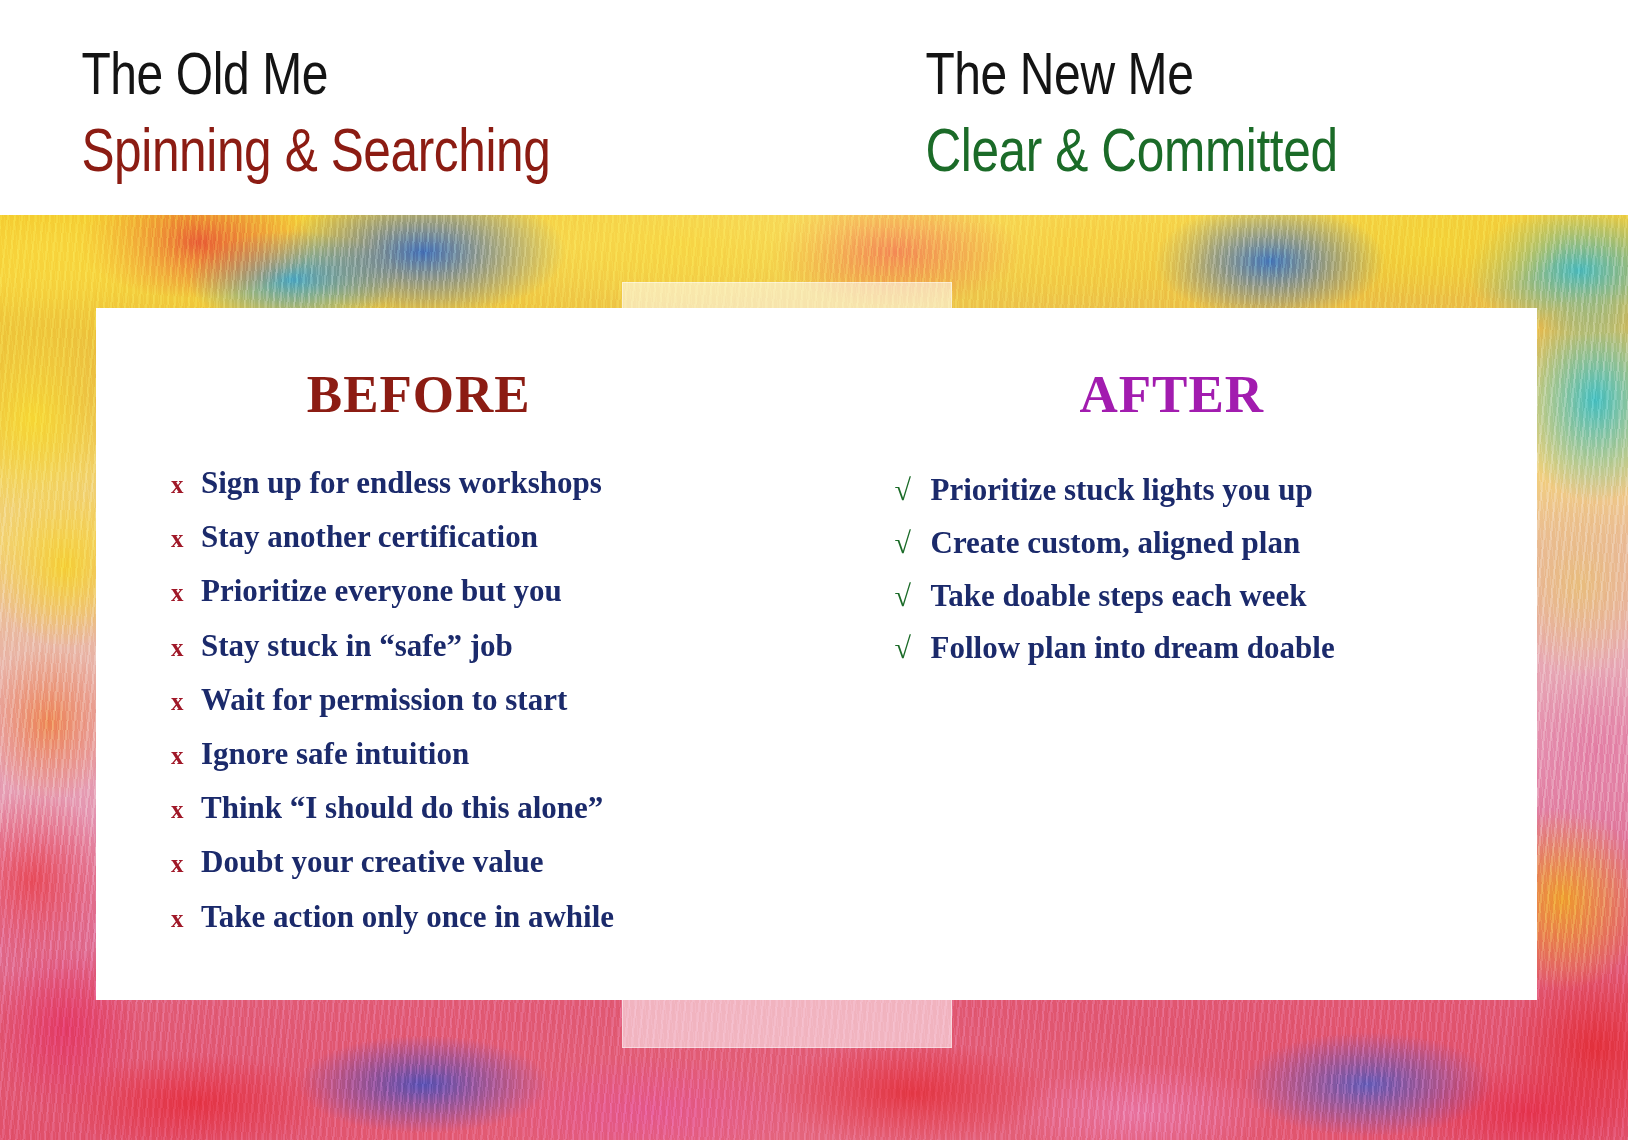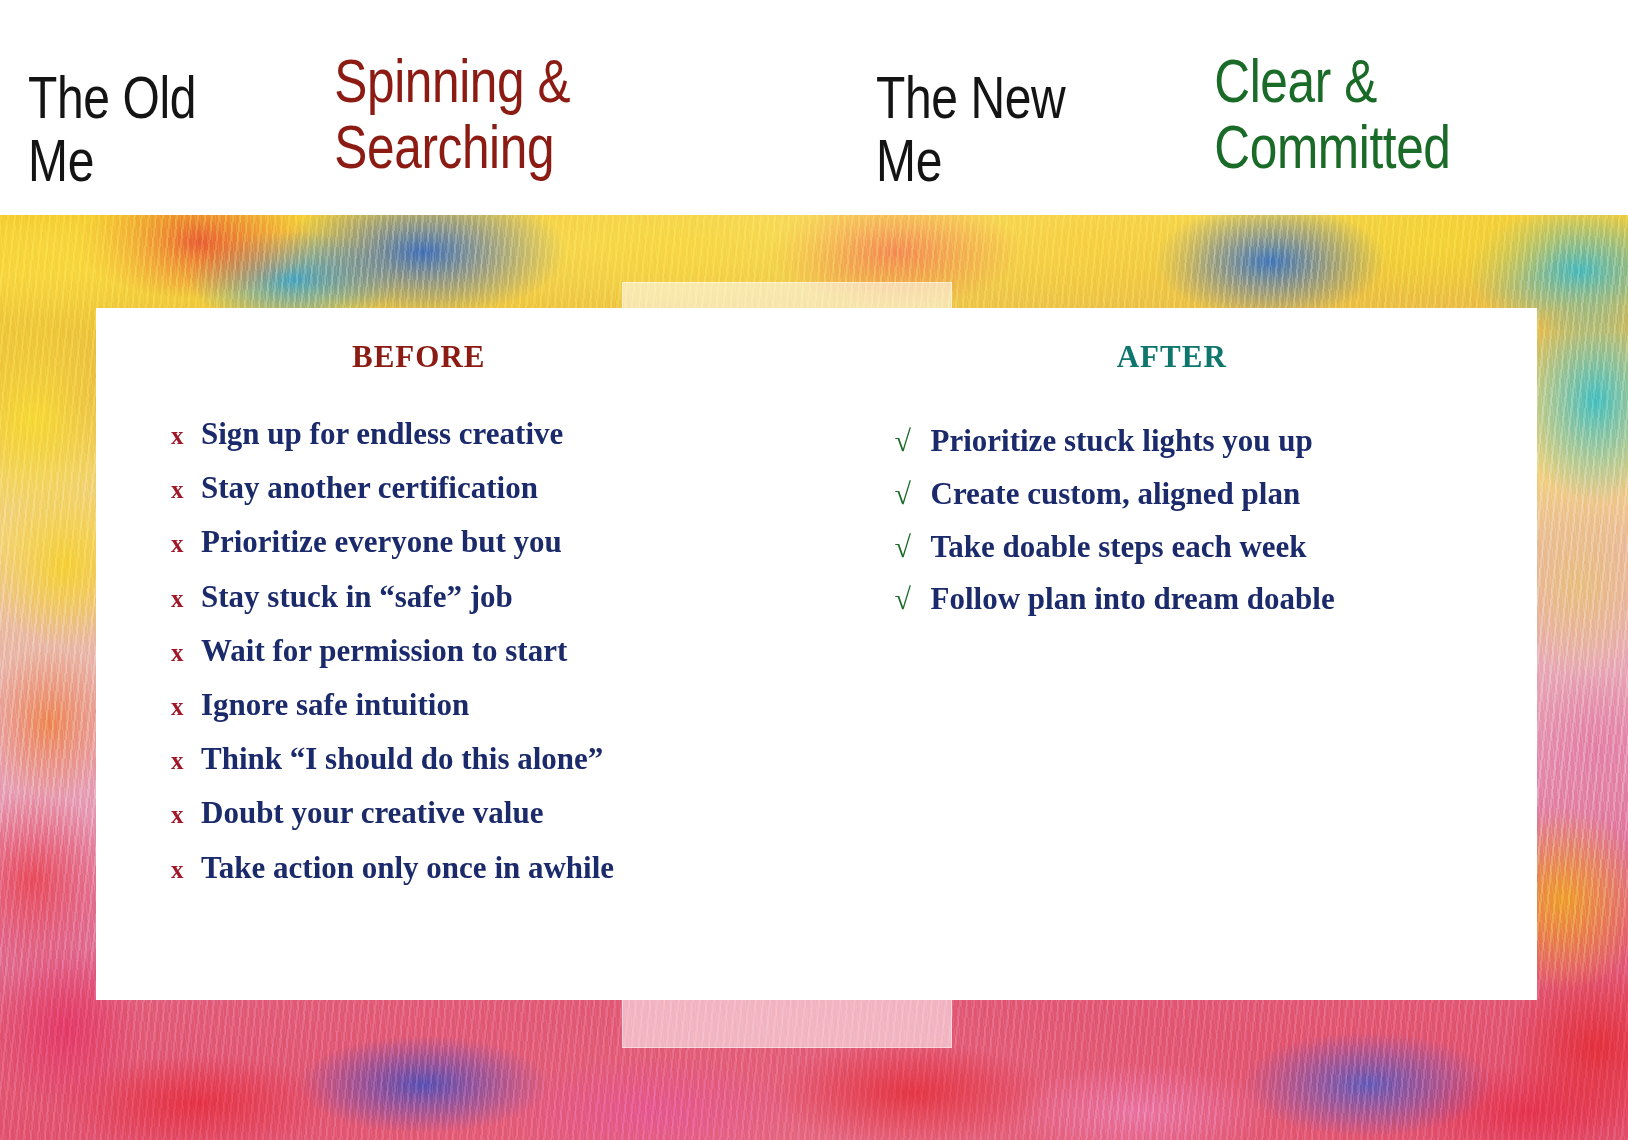--- a/index.html
+++ b/index.html
@@ -26,22 +26,21 @@
     top: 0;
     width: 1628px;
     height: 215px;
     background: #ffffff;
     z-index: 6;
     display: flex;
   }
   .heading-col {
     flex: 0 0 50%;
     display: flex;
-    flex-direction: row;
-    align-items: center;
+    flex-direction: column;
     justify-content: flex-start;
   }
   .heading-col.left  { padding-left: 0px; }
   .heading-col.right { padding-left: 30px; }
 
   .heading-main {
     font-family: "Liberation Sans Narrow", "Liberation Sans", sans-serif;
     font-stretch: condensed;
     font-size: 60px;
     line-height: 1.05;
@@ -167,27 +166,27 @@
     left: 0; top: 0;
     width: 100%;
     height: 100%;
     display: flex;
   }
   .col { flex: 0 0 50%; position: relative; }
 
   .col-title {
     font-family: "Liberation Serif", "DejaVu Serif", serif;
     font-weight: bold;
-    font-size: 31px;
+    font-size: 53px;
     letter-spacing: 1px;
     text-align: center;
-    margin-top: 31px;
+    margin-top: 56px;
   }
   .col-title.red   { color: #8C1C13; }
-  .col-title.green { color: #0f766e; }
+  .col-title.green { color: #a21caf; }
   .col-title.red   { padding-right: 75px; }
   .col-title.green { padding-right: 10px; }
 
   ul.items {
     list-style: none;
     margin: 0;
     padding: 0;
   }
   .col.before ul.items { margin-top: 33px; padding-left: 75px; }
   .col.after  ul.items { margin-top: 40px; padding-left: 78px; }
@@ -247,21 +246,21 @@
   </div>
 
   <div class="card">
     <div class="columns">
 
       <div class="col before">
         <div class="col-title red">BEFORE</div>
         <ul class="items" id="before-list">
             <li>
               <span class="marker x">x</span>
-              <span class="item-text">Sign up for endless creative</span>
+              <span class="item-text">Sign up for endless workshops</span>
             </li>
             <li>
               <span class="marker x">x</span>
               <span class="item-text">Stay another certification</span>
             </li>
             <li>
               <span class="marker x">x</span>
               <span class="item-text">Prioritize everyone but you</span>
             </li>
             <li>

